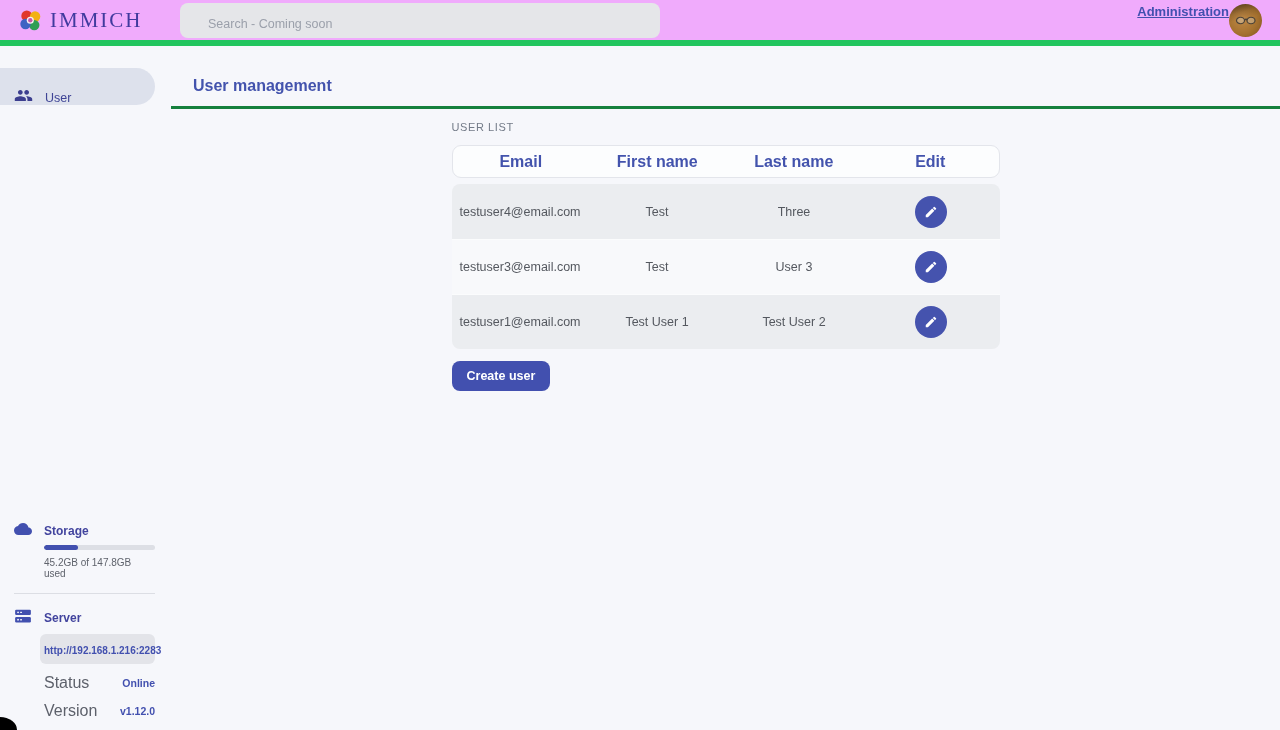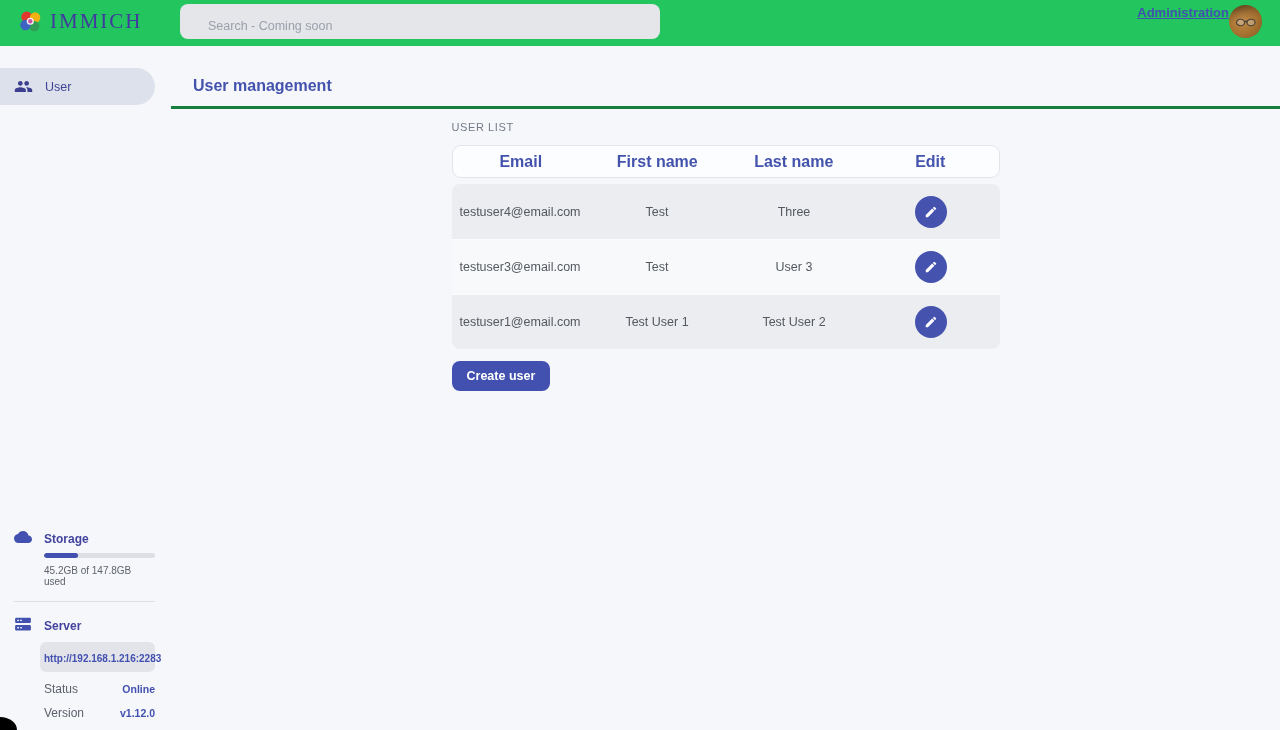--- a/index.html
+++ b/index.html
@@ -6,21 +6,21 @@
   html,body { width:1280px; height:730px; overflow:hidden; }
   body {
     font-family:"Liberation Sans","DejaVu Sans",sans-serif;
     background:#f6f7fb;
     position:relative;
   }
 
   
   .topbar {
     position:fixed; top:0; left:0; right:0; height:46px;
-    background:#22c55e; border-bottom:3px solid #22c55e;
+    background:#f0abfc; border-bottom:6px solid #22c55e;
     display:flex; align-items:center; padding:0 18px; z-index:10;
   }
   .brand { display:flex; align-items:center; gap:7px; width:162px; cursor:pointer; }
   .logo-icon { width:25px; height:25px; display:block; }
   .brand-text {
     font-family:"Liberation Serif","DejaVu Serif",serif;
     font-size:21px; letter-spacing:2px; color:#403a9e;
   }
   .search-input {
     width:480px; height:35px; background:#e5e6e9; border:none; border-radius:8px;
@@ -41,21 +41,21 @@
     display:flex; align-items:center; justify-content:center;
   }
 
   
   .sidebar {
     position:fixed; top:46px; left:0; bottom:0; width:171px; z-index:5;
   }
   .nav-item {
     margin-top:22px; width:155px; height:37px;
     border-radius:0 20px 20px 0;
-    display:flex; align-items:center; gap:12px; padding-left:14px;
+    display:flex; align-items:flex-end; gap:12px; padding-left:14px;
     font-size:12.5px; color:#3f4496; cursor:pointer;
   }
   .nav-item.active { background:#dde1ec; }
   .nav-icon { width:19px; height:19px; display:block; color:#3c3e8f; }
 
   .sidebar-footer {
     position:absolute; left:0; bottom:10px; width:100%; padding:0 16px 0 14px;
   }
   .side-block-head { display:flex; align-items:flex-end; gap:12px; }
   .side-block-title { font-size:12px; font-weight:700; color:#42449e; }
@@ -67,21 +67,21 @@
   .storage-caption { margin:7px 0 0 30px; font-size:10px; color:#5f636c; }
   .side-divider { border:none; border-top:1px solid #dcdee4; margin:14px 0 13px 0; }
   .server-chip {
     margin:9px 0 0 26px; background:#e3e4e9; border-radius:6px;
     padding:6px 4px; text-align:center; cursor:pointer;
   }
   .server-chip span { font-size:10px; font-weight:700; color:#4250af; }
   .kv-row {
     margin:10px 0 0 30px; display:flex; justify-content:space-between; align-items:center;
   }
-  .kv-label { font-size:12px; color:#5d616b; }
+  .kv-label { font-size:16px; color:#5d616b; }
   .kv-value { font-size:10.5px; font-weight:700; color:#4250af; }
 
   
   .main { margin-left:171px; padding-top:46px; }
   .page-header { padding:31px 0 11px 22px; border-bottom:3px solid #15803d; }
   .page-title { font-size:16px; font-weight:600; color:#4353ad; }
 
   .content { width:548px; margin:12px auto 0; }
   .section-label {
     font-size:11px; font-weight:500; letter-spacing:0.6px; color:#737b88;

